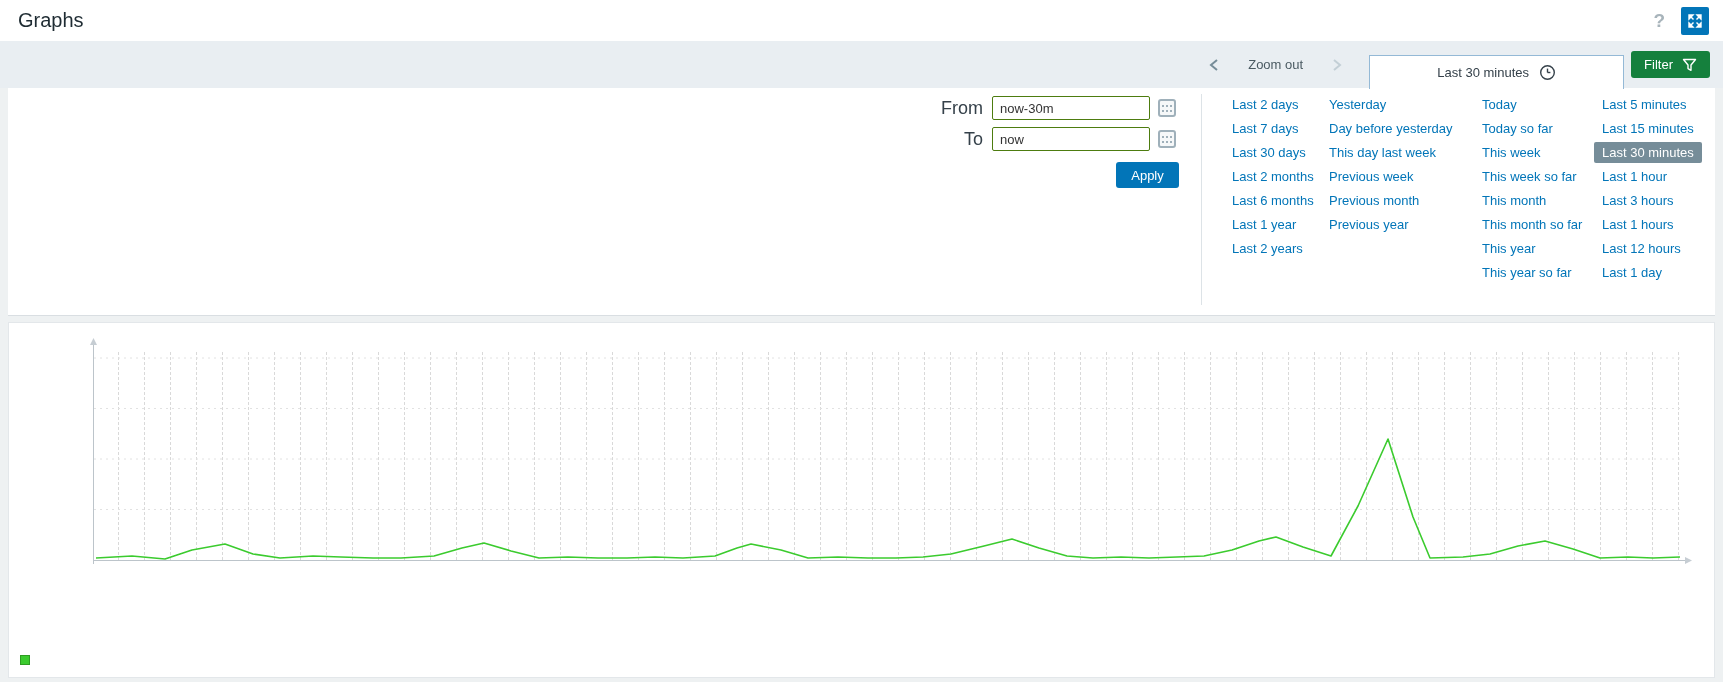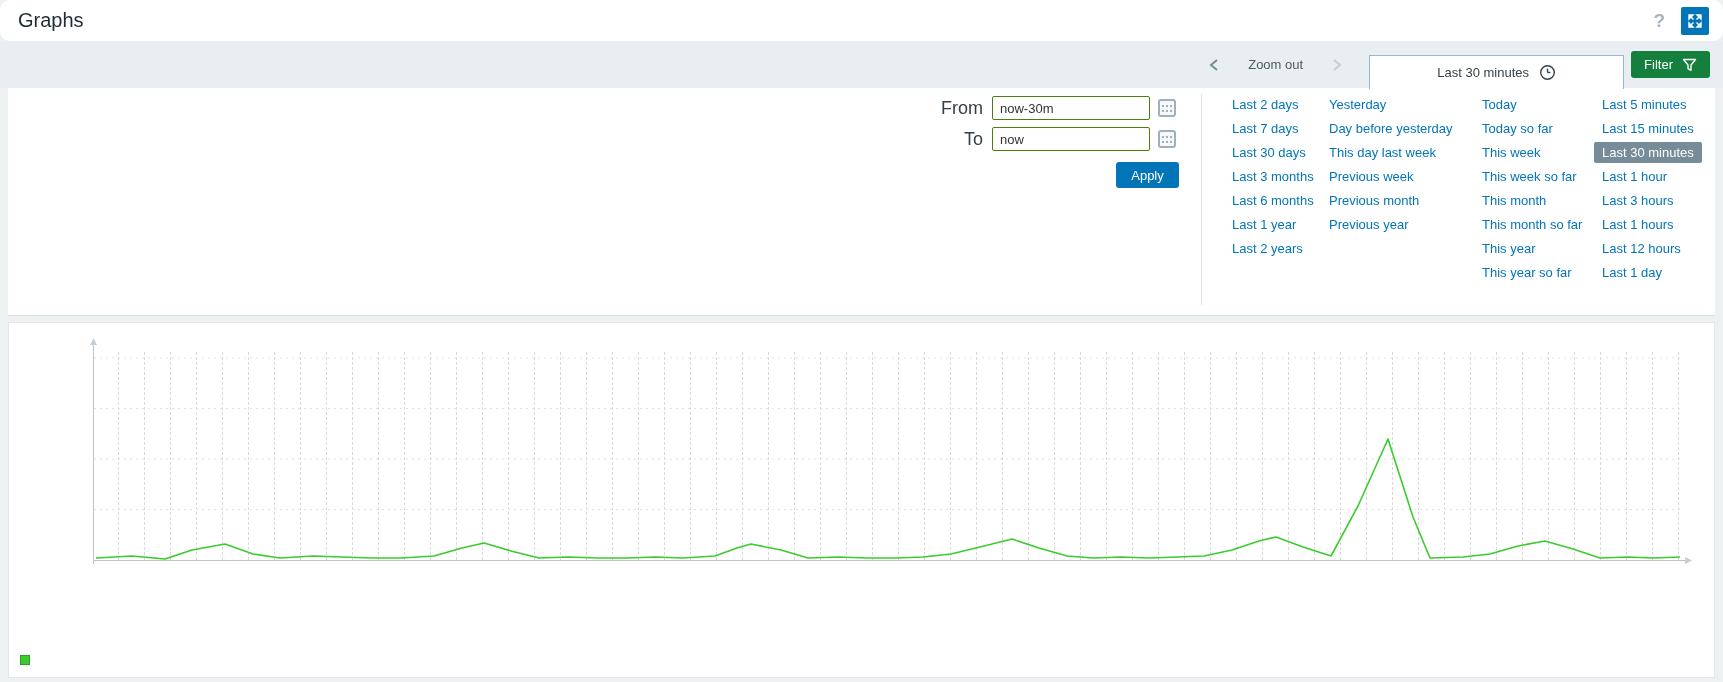--- a/index.html
+++ b/index.html
@@ -1,20 +1,20 @@
 <!DOCTYPE html>
 <html><head>
 <meta charset="utf-8">
 <style>
   * { box-sizing: border-box; margin: 0; padding: 0; }
   html,body { width:1723px; height:682px; overflow:hidden; }
   body { font-family:"Liberation Sans", sans-serif; background:#eef1f2; color:#333; }
 
   
-  .title-bar { height:41px; background:#fff; display:flex; align-items:center; padding:0 14px 0 18px;border-radius:10px; }
+  .title-bar { height:41px; background:#fff; display:flex; align-items:center; padding:0 14px 0 18px; }
   .page-title { font-size:20px; color:#1f2c33; font-weight:400; }
   .title-spacer { flex:1; }
   .help-icon { font-size:19px; color:#a8b4bb; font-weight:bold; margin-right:16px; cursor:pointer; }
   .fullscreen-btn { width:28px; height:28px; background:#0275b8; border:none; border-radius:2px;
       display:flex; align-items:center; justify-content:center; cursor:pointer; }
 
   
   .filter-bar { height:47px; background:#e9eef2; display:flex; align-items:center;
       justify-content:flex-end; padding-right:13px; }
   .chev { display:flex; align-items:center; padding:0 10px; cursor:pointer; }
@@ -155,21 +155,21 @@
           </span>
       </button>
     </div>
   </div>
   <button class="apply-btn">Apply</button>
   <div class="v-divider"></div>
   <ul class="qr-col c1">
       <li>Last 2 days</li>
       <li>Last 7 days</li>
       <li>Last 30 days</li>
-      <li>Last 3 months</li>
+      <li>Last 2 months</li>
       <li>Last 6 months</li>
       <li>Last 1 year</li>
       <li>Last 2 years</li>
     </ul>
   <ul class="qr-col c2">
       <li>Yesterday</li>
       <li>Day before yesterday</li>
       <li>This day last week</li>
       <li>Previous week</li>
       <li>Previous month</li>

